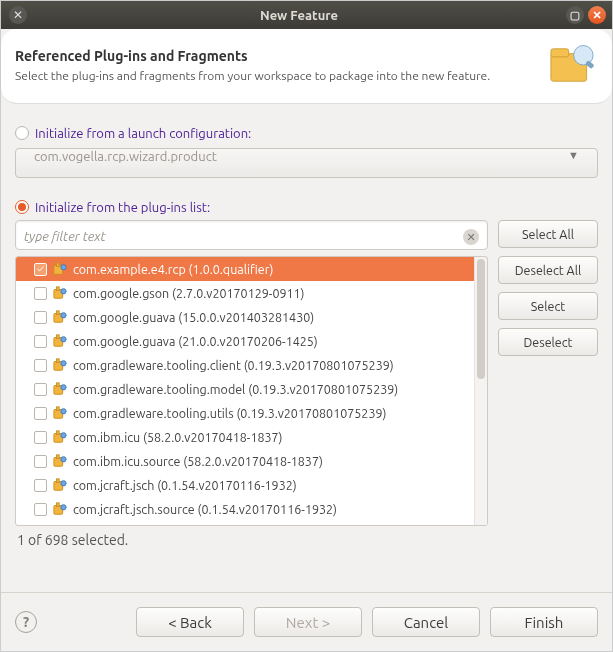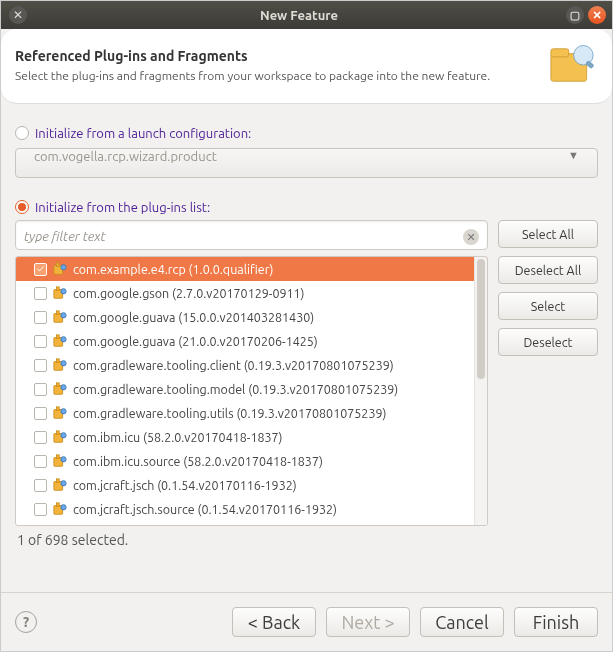--- a/index.html
+++ b/index.html
@@ -74,21 +74,21 @@
     .row.sel .check.on::after { color:#fff; }
     .pkg-icon { width:14px; height:14px; display:flex; align-items:center; justify-content:center; }
     .scrollbar { position:absolute; right:0; top:0; bottom:0; width:13px; background:#f4f3f1; border-left:1px solid #e7e4df; }
     .thumb { position:absolute; left:2px; right:2px; top:2px; height:120px; background:#d1cdc6; border-radius:5px; }
 
     .status { padding:6px 2px 8px 2px; font-size:14px; color:#555; }
 
     .footer { border-top:1px solid #d8d4cd; padding:14px; display:flex; align-items:center; gap:10px; }
     .help { width:22px; height:22px; border:1.5px solid #a6a29a; border-radius:50%; display:flex; align-items:center; justify-content:center; color:#83807a; font-size:14px; font-weight:bold; }
     .footer .spacer { flex:1; }
-    .footer .fbtn { width:84px; height:30px; background:linear-gradient(#fdfdfc,#eceae7); border:1px solid #c4bfb8; border-radius:4px; display:flex; align-items:center; justify-content:center; font-size:18px; color:#3c3c3c; }
+    .footer .fbtn { width:108px; height:30px; background:linear-gradient(#fdfdfc,#eceae7); border:1px solid #c4bfb8; border-radius:4px; display:flex; align-items:center; justify-content:center; font-size:15px; color:#3c3c3c; }
     .footer .fbtn.disabled { color:#b0aaa2; }
   </style>
 </head>
 <body>
 
 <div class="window">
   <div class="titlebar">
     <div class="title-x">✕</div>
     <div class="title">New Feature</div>
     <div class="close-group">

